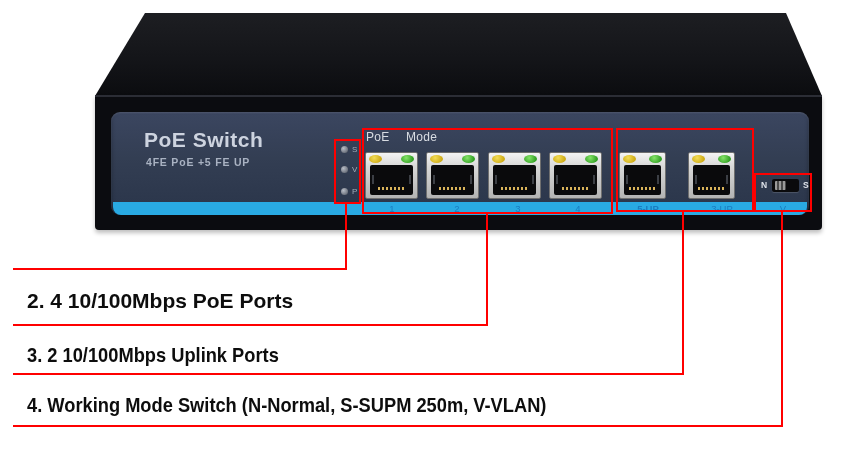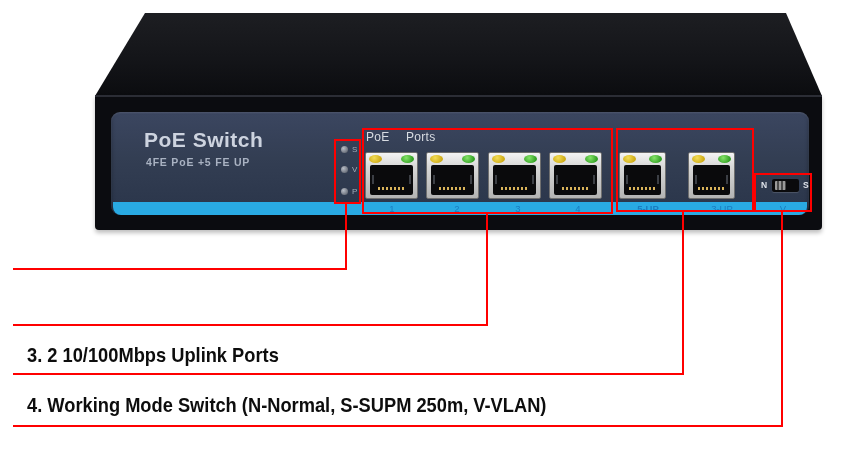--- a/index.html
+++ b/index.html
@@ -73,21 +73,21 @@
   <div class="abs subtitle">4FE PoE +5 FE UP</div>
 
   <span class="abs led-dot" style="left:341px;top:146px;"></span>
   <span class="abs led-lbl" style="left:352px;top:145px;">S</span>
   <span class="abs led-dot" style="left:341px;top:166px;"></span>
   <span class="abs led-lbl" style="left:352px;top:165px;">V</span>
   <span class="abs led-dot" style="left:341px;top:188px;"></span>
   <span class="abs led-lbl" style="left:352px;top:187px;">P</span>
 
   <span class="abs hdr-lbl" style="left:366px;top:130px;">PoE</span>
-  <span class="abs hdr-lbl" style="left:406px;top:130px;">Ports</span>
+  <span class="abs hdr-lbl" style="left:406px;top:130px;">Mode</span>
 
   <div class="abs port" style="left:365px;">
     <span class="led led-poe"></span>
     <span class="led led-link"></span>
     <div class="jack">
         <div class="pins"></div>
       </div>
   </div>
   <div class="abs port" style="left:426px;">
     <span class="led led-poe"></span>
@@ -147,16 +147,17 @@
 
   <div class="abs rline" style="left:345px;top:202px;width:2px;height:68px;"></div>
   <div class="abs rline" style="left:13px;top:268px;width:334px;height:2px;"></div>
   <div class="abs rline" style="left:486px;top:212px;width:2px;height:114px;"></div>
   <div class="abs rline" style="left:13px;top:324px;width:475px;height:2px;"></div>
   <div class="abs rline" style="left:682px;top:210px;width:2px;height:165px;"></div>
   <div class="abs rline" style="left:13px;top:373px;width:671px;height:2px;"></div>
   <div class="abs rline" style="left:781px;top:210px;width:2px;height:217px;"></div>
   <div class="abs rline" style="left:13px;top:425px;width:770px;height:2px;"></div>
 
+  <div class="abs cap" style="left:27px;top:289px;">2. 4 10/100Mbps PoE Ports</div>
   <div class="abs cap condensed" style="left:27px;top:343px;">3. 2 10/100Mbps Uplink Ports</div>
   <div class="abs cap condensed" style="left:27px;top:393px;">4. Working Mode Switch (N-Normal, S-SUPM 250m, V-VLAN)</div>
 
 </div>
 
 </body></html>

